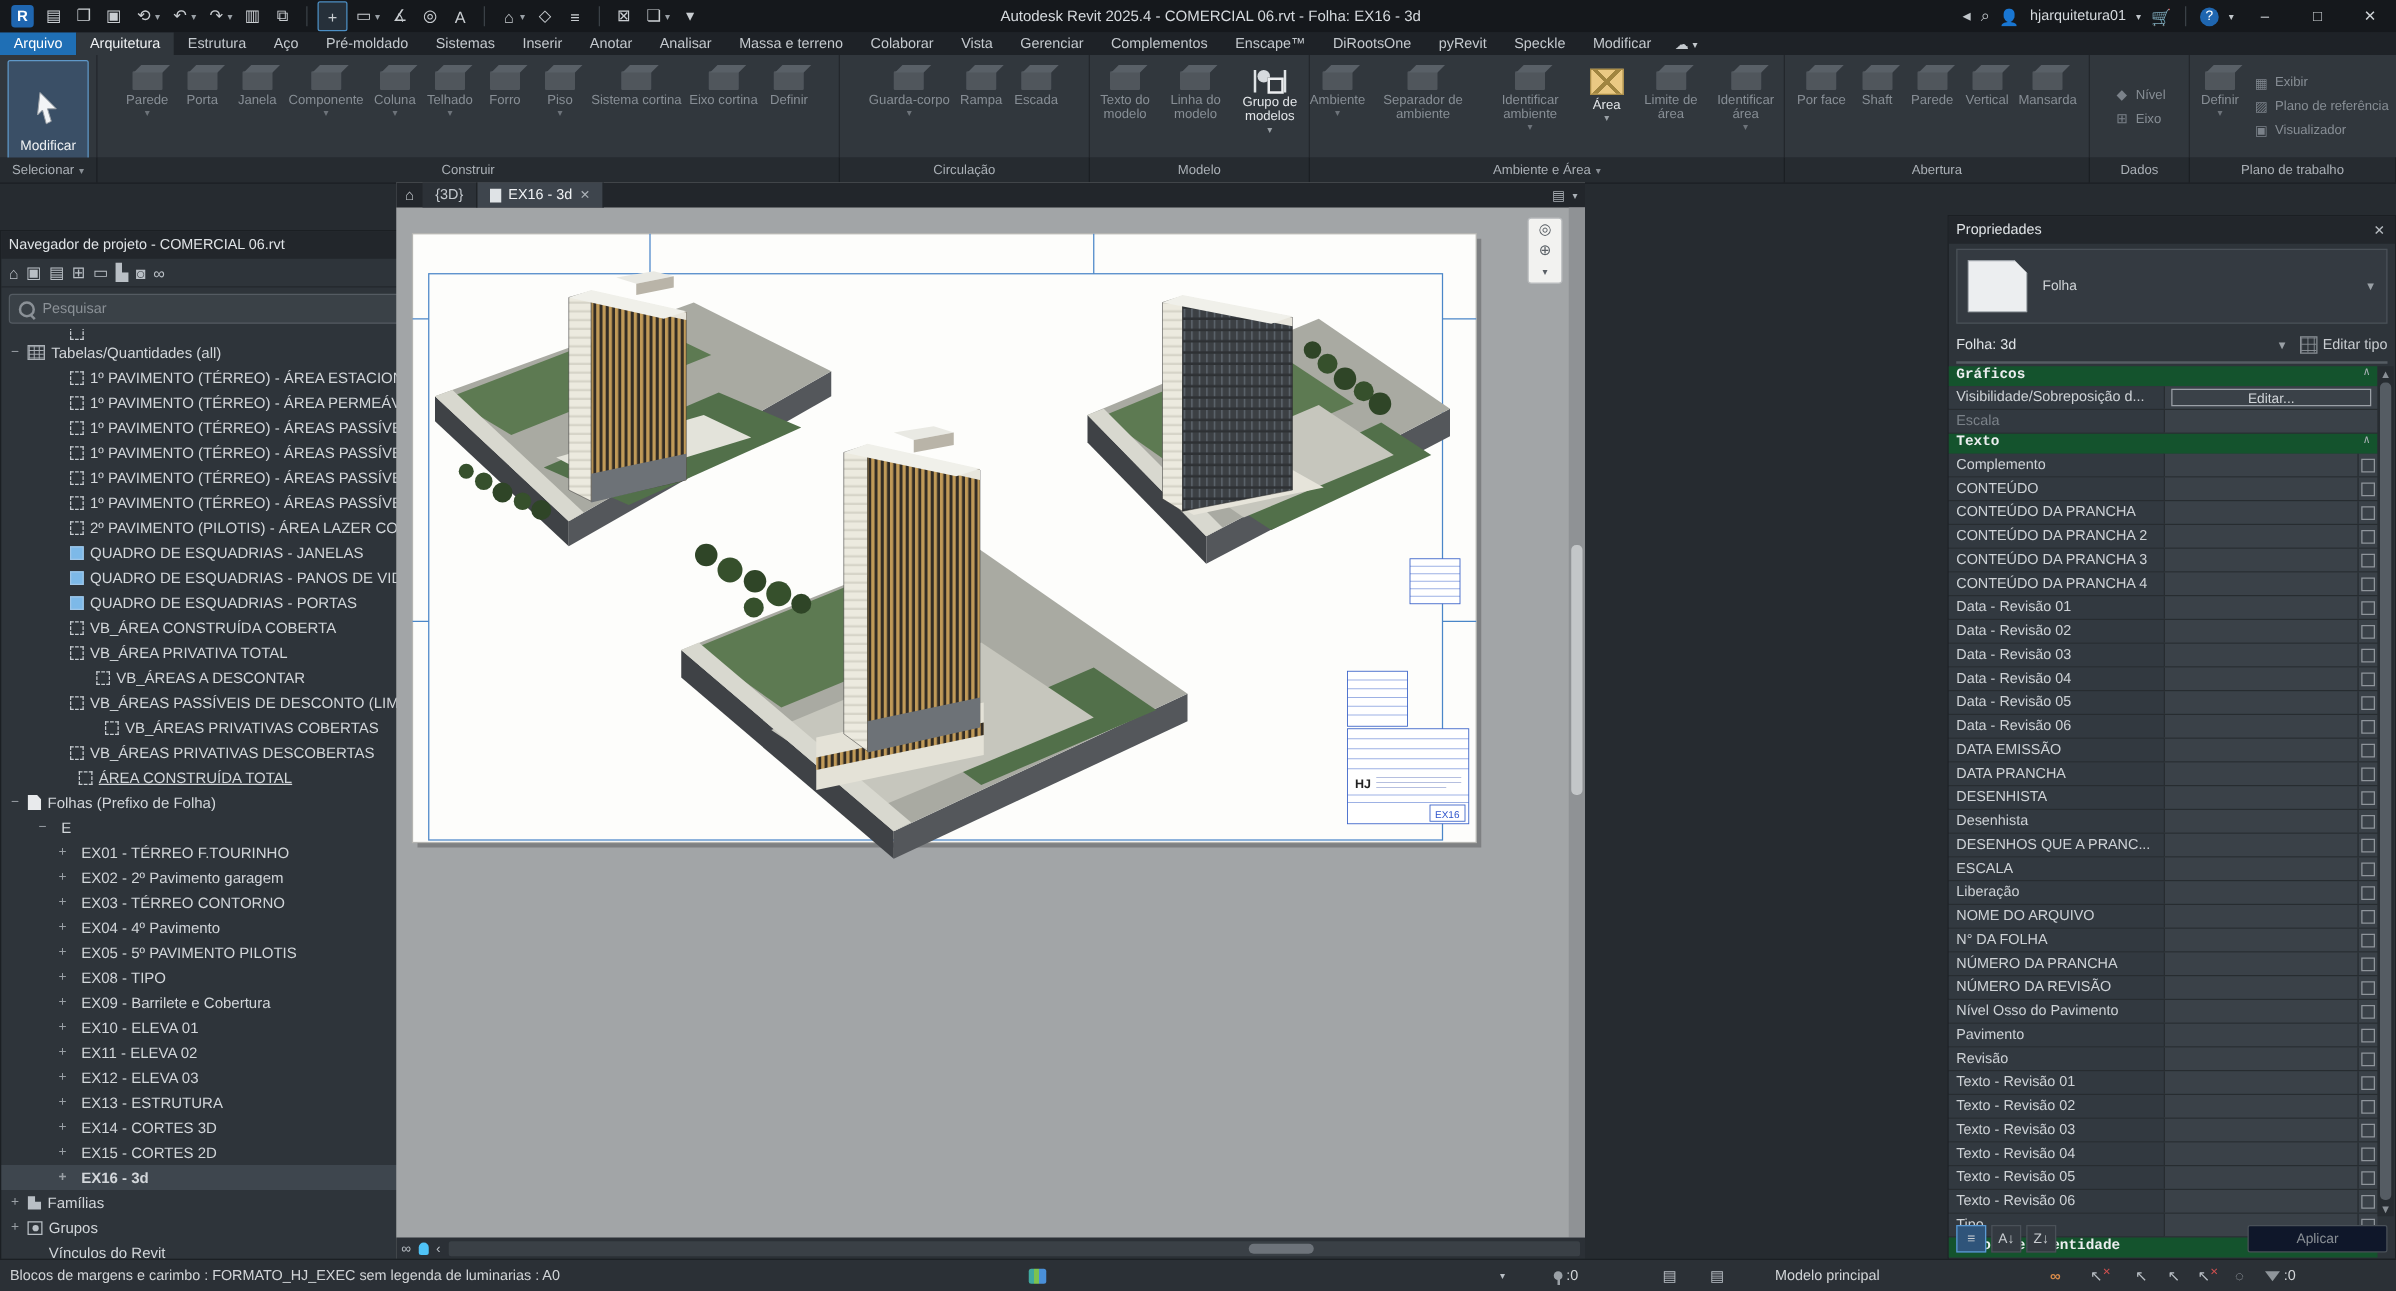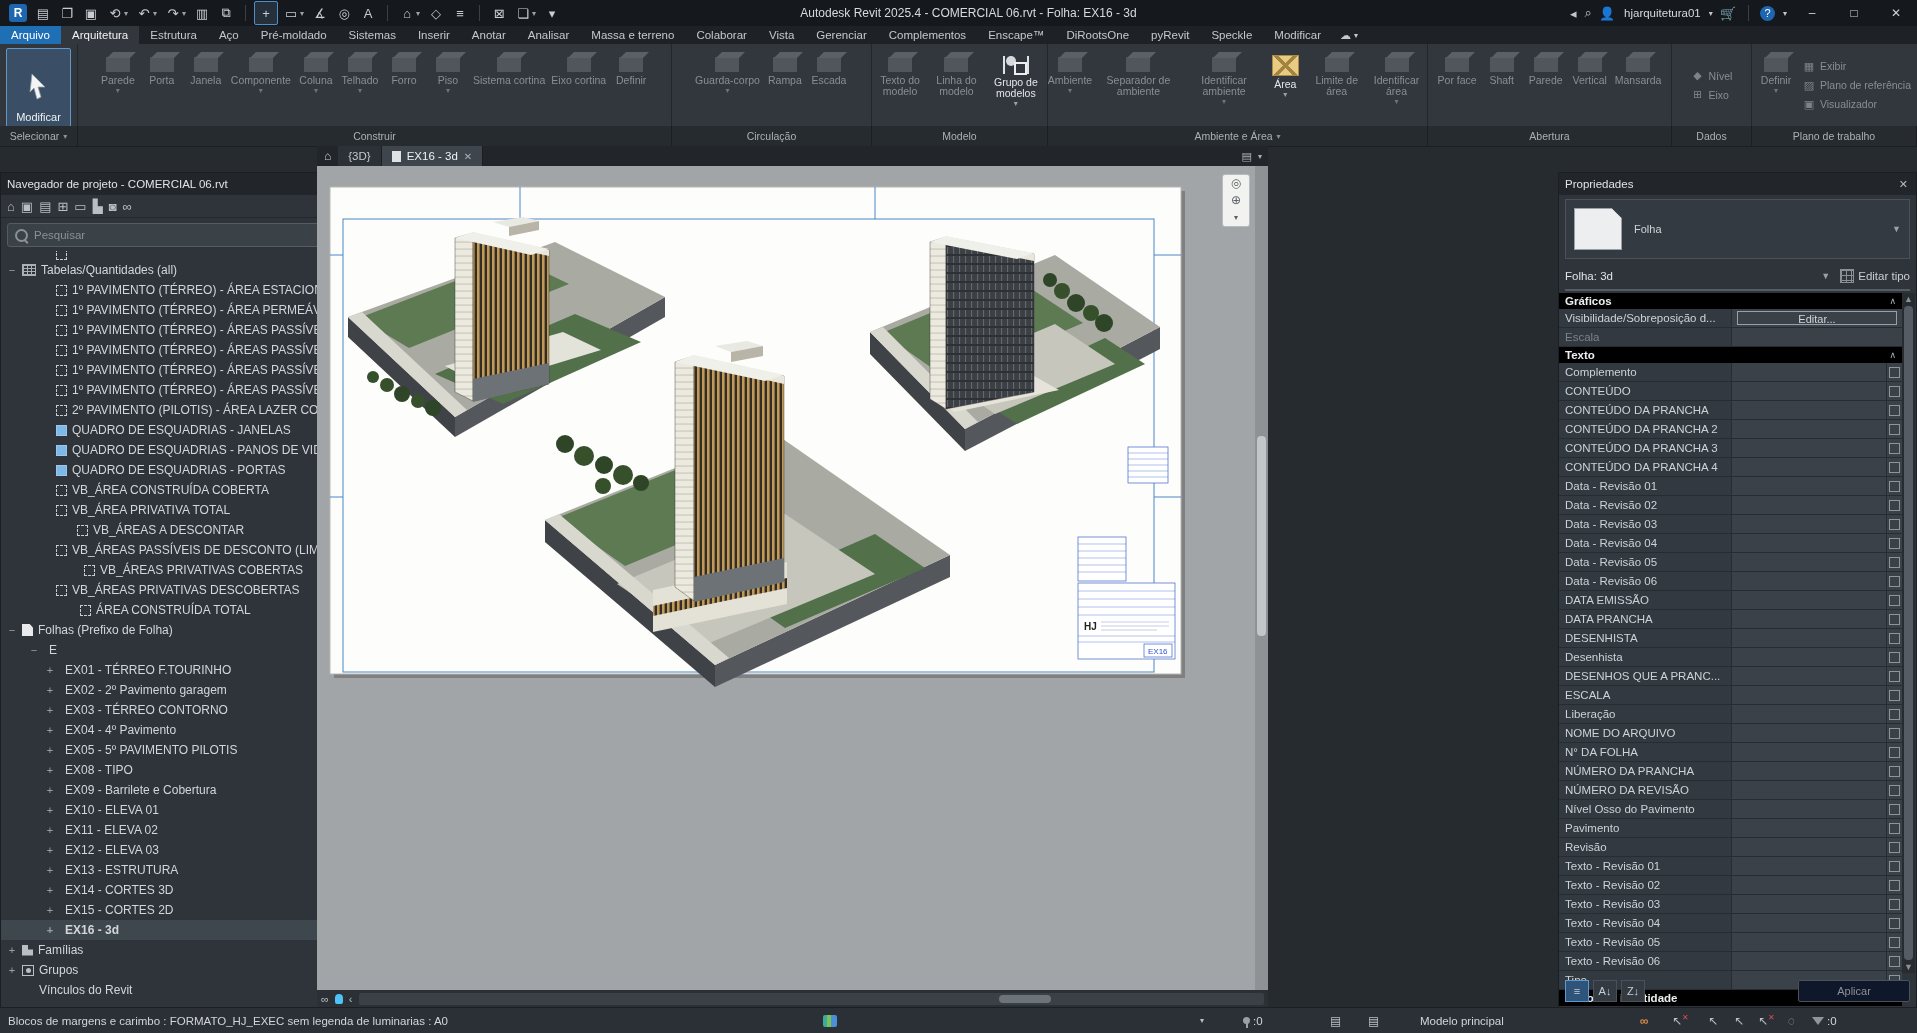--- a/index.html
+++ b/index.html
@@ -44,21 +44,21 @@
   .ic-groupmodel:after{content:"";position:absolute;right:0;top:6px;width:9px;height:9px;border:2px solid #eceef0;background:#31373d;}
   #btn-modificar{width:64px;height:74px;margin:2px 6px;border:1px solid #5f98c8;background:#3a4f66;border-radius:2px;display:flex;flex-direction:column;align-items:center;justify-content:flex-end;padding-bottom:6px;color:#eef1f3;}
   #btn-modificar svg{margin-bottom:8px;}
   .smallcol{display:flex;flex-direction:column;justify-content:center;gap:4px;height:78px;}
   .sbtn{display:flex;align-items:center;gap:4px;font-size:10.5px;color:#878e95;padding:1px 4px;}
   .sbtn .g{width:14px;text-align:center;font-size:11px;color:#7b828a;}
   
   .sidepanel{position:absolute;background:#2e343a;border:1px solid #1b1f23;box-sizing:border-box;}
   .phead{height:22px;background:#22262b;display:flex;align-items:center;justify-content:space-between;padding:0 6px;color:#dfe3e6;font-size:11.5px;}
   .phead .x{color:#b6bbc0;font-size:11px;padding:0 2px;}
-  #browser{left:0;top:172px;width:374px;height:836px;}
+  #browser{left:0;top:184px;width:374px;height:836px;}
   #btool{display:flex;align-items:center;gap:6px;height:22px;padding:0 6px;border-bottom:1px solid #23272c;}
   #btool .bico{font-size:13px;color:#b9bfc5;}
   #search{margin:5px 6px;height:22px;background:#3a4147;border:1px solid #545b62;border-radius:3px;display:flex;align-items:center;gap:6px;padding:0 7px;}
   .mag{width:9px;height:9px;border:2px solid #8b9197;border-radius:50%;position:relative;flex:0 0 auto;}
   .mag:after{content:"";position:absolute;left:8px;top:8px;width:5px;height:2px;background:#8b9197;transform:rotate(45deg);transform-origin:0 0;}
   #search .ph{color:#8b9197;font-size:11.5px;}
   #tree{position:absolute;left:0;top:78px;bottom:2px;right:14px;overflow:hidden;}
   .trow{height:20px;display:flex;align-items:center;gap:5px;white-space:nowrap;overflow:hidden;color:#d2d6da;font-size:12px;}
   .trow.clip{height:9px;align-items:flex-end;}
   .trow .exp{width:10px;color:#9aa0a6;font-size:11px;text-align:center;flex:0 0 auto;}
@@ -96,21 +96,21 @@
   #hthumb{position:absolute;left:640px;top:2px;width:52px;height:8px;background:#6d737a;border-radius:4px;}
   
   #props{left:1558px;top:172px;width:359px;height:836px;}
   #typesel{margin:4px 6px 0 6px;height:58px;border:1px solid #4a5158;background:#343a41;display:flex;align-items:center;gap:12px;padding:0 8px;}
   #typeicon{width:46px;height:40px;background:#eceef0;clip-path:polygon(0 0,78% 0,100% 25%,100% 100%,0 100%);border:1px solid #9aa0a6;}
   #typesel .car,#instrow .car{margin-left:auto;color:#9aa0a6;font-size:9px;}
   #instrow{margin:6px 6px 0 6px;height:22px;display:flex;align-items:center;color:#dfe3e6;font-size:11.5px;border-bottom:2px solid #555c63;padding-bottom:2px;}
   #edittype{display:flex;align-items:center;gap:4px;color:#c9cdd1;margin-left:10px;white-space:nowrap;}
   #edittype .g{width:12px;height:12px;border:1px solid #8a9096;background:linear-gradient(#8a9096 1px,transparent 1px),linear-gradient(90deg,#8a9096 1px,transparent 1px);background-size:5px 5px;}
   #pgrid{position:absolute;left:0;top:120px;right:14px;}
-  .psec{height:16px;background:#000000;color:#eceef0;font-weight:bold;display:flex;align-items:center;padding:0 6px;font-size:11.5px;}
+  .psec{height:16px;background:#14532d;color:#eceef0;font-weight:bold;display:flex;align-items:flex-start;padding:0 6px;font-size:11.5px;font-family:Liberation Mono, monospace;}
   .psec .chev{margin-left:auto;font-size:9px;color:#aab0b6;font-weight:normal;}
   .prow{height:18px;display:flex;align-items:stretch;border-bottom:1px solid #272c30;font-size:11.5px;}
   .pn{width:160px;background:#323940;color:#ced2d6;display:flex;align-items:center;padding:0 6px;overflow:hidden;white-space:nowrap;}
   .prow.dis .pn{color:#7b8289;}
   .pv{flex:1;background:#3a4148;border-left:1px solid #272c30;display:flex;align-items:center;justify-content:center;padding:0 2px;}
   .pv .vbtn{width:96%;height:14px;border:1px solid #9aa0a6;background:transparent;color:#d2d6da;font-size:11px;line-height:13px;text-align:center;font-family:inherit;}
   .pbox{width:15px;background:#3a4148;border-left:1px solid #272c30;display:flex;align-items:center;justify-content:center;}
   .pbox:before{content:"";width:9px;height:9px;border:1px solid #8f959b;}
   #pbottom{position:absolute;left:0;bottom:2px;right:0;height:28px;display:flex;align-items:center;padding:0 6px;gap:4px;}
   .sortbtn{width:22px;height:20px;border:1px solid #4a5158;display:flex;align-items:center;justify-content:center;color:#c9cdd1;font-size:11px;background:#343a41;}
@@ -708,21 +708,21 @@
           <span class="tic ic-sched"></span>
           <span class="tlabel">VB_ÁREAS PRIVATIVAS COBERTAS</span>
         </div>
 
         <div class="trow" style="padding-left: 40px;">
           <span class="exp"></span>
           <span class="tic ic-sched"></span>
           <span class="tlabel">VB_ÁREAS PRIVATIVAS DESCOBERTAS</span>
         </div>
 
-        <div class="trow" style="padding-left: 64px;">
+        <div class="trow" style="padding-left: 47px; text-decoration: underline;">
           <span class="exp"></span>
           <span class="tic ic-sched"></span>
           <span class="tlabel">ÁREA CONSTRUÍDA TOTAL</span>
         </div>
 
         <div class="trow" style="padding-left: 6px;">
           <span class="exp">−</span>
           <span class="tic ic-folhas"></span>
           <span class="tlabel">Folhas (Prefixo de Folha)</span>
         </div>

